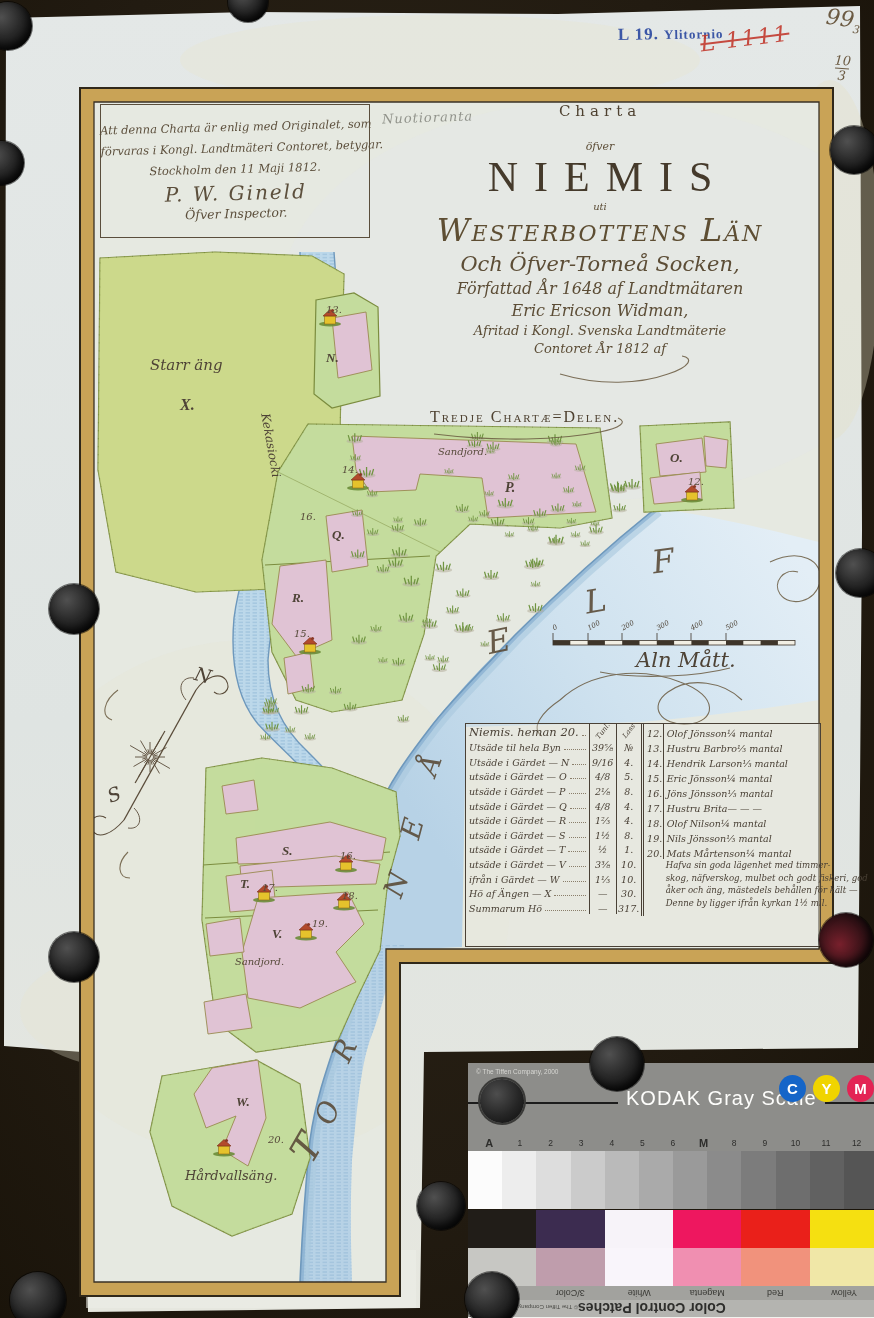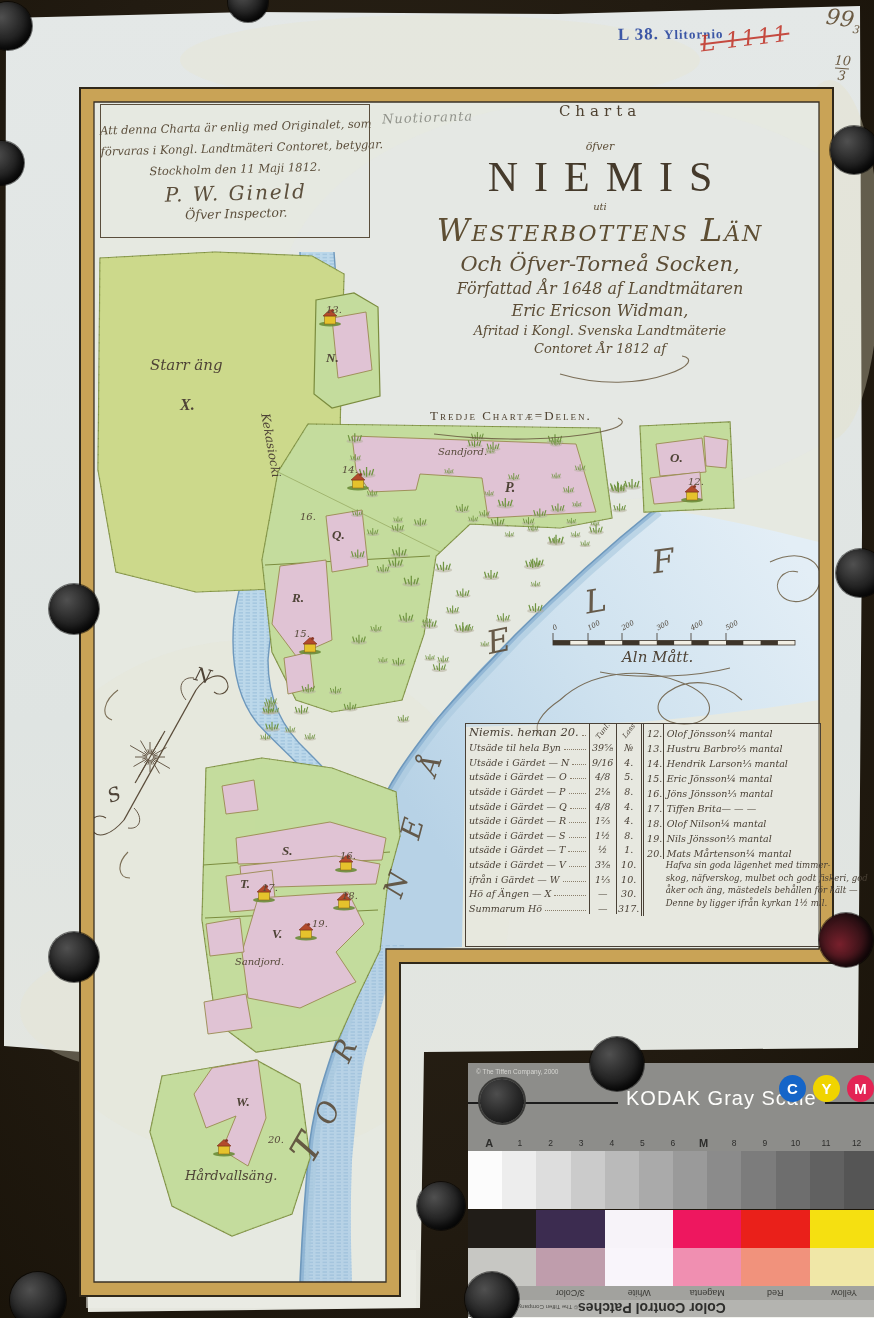--- a/index.html
+++ b/index.html
@@ -48,21 +48,21 @@
   .tl1{font-size:15px;letter-spacing:5px;color:#4e4130;}
   .tl2{font-size:11px;font-style:italic;margin-top:20px;}
   .tl3{font-size:42px;letter-spacing:16px;padding-left:16px;color:#453a2b;margin-top:0px;
        font-family:"Liberation Serif",serif;}
   .tl4{font-size:10px;font-style:italic;}
   .tl5{font-size:32px;font-style:italic;font-variant:small-caps;letter-spacing:2px;color:#5e4e33;line-height:36px;}
   .tl6{font-size:21px;font-style:italic;margin-top:4px;}
   .tl7,.tl8{font-size:16px;font-style:italic;margin-top:3px;}
   .tl9,.tl10{font-size:13px;font-style:italic;margin-top:3px;}
   .tl11{font-size:21px;font-style:italic;margin-top:4px;letter-spacing:2px;}
-  .tredje{position:absolute;left:430px;top:408px;font-variant:small-caps;font-size:13px;
+  .tredje{position:absolute;left:430px;top:408px;font-variant:small-caps;font-size:16px;
           letter-spacing:2px;color:#4e4130;font-family:"Liberation Serif",serif;}
 
   
   .btable{position:absolute;left:465px;top:723px;width:354px;height:222px;
           border:1.5px solid #4a4136;color:#4a4136;background:rgba(232,233,224,.35);}
   .bt-head{height:27px;line-height:27px;text-align:center;font-style:italic;font-size:15px;
            letter-spacing:7px;border-bottom:1px solid #4a4136;box-shadow:0 2px 0 -1px #4a4136;}
   .bt-body{display:flex;height:192px;}
   .bt-left{width:176px;display:flex;flex-direction:column;}
   .bt-right{flex:1;border-left:3px double #4a4136;display:flex;flex-direction:column;}
@@ -679,21 +679,21 @@
         <path d="M118,690 C104,700 100,716 112,720 M128,852 C116,864 118,878 130,878"></path>
       </g>
     </g>
 
     <path d="M80,88 H833 V963 H400 V1296 H80 Z M94,102 H819 V949 H386 V1282 H94 Z" fill="#c9a356" fill-rule="evenodd"></path>
     <path d="M80,88 H833 V963 H400 V1296 H80 Z" fill="none" stroke="#30281a" stroke-width="2"></path>
     <path d="M94,102 H819 V949 H386 V1282 H94 Z" fill="none" stroke="#3a3226" stroke-width="1.3"></path>
   </svg>
 
   <div class="stamp">
-    <span class="l">L 38.</span>
+    <span class="l">L 19.</span>
     <span class="p">Ylitornio</span>
   </div>
   <div class="red-mark">L 1111</div>
   <div class="corner-99">
     <span>99</span><span class="sub">3</span>
   </div>
   <div class="corner-frac">
     <span>10</span><br>
     <span class="den">3</span>
   </div>
@@ -835,21 +835,21 @@
             <div class="share">¼ mantal</div>
           </div>
           <div class="r-row">
             <div class="no">16.</div>
             <div class="name">Jöns Jönsson</div>
             <div class="dots"></div>
             <div class="share">⅓ mantal</div>
           </div>
           <div class="r-row">
             <div class="no">17.</div>
-            <div class="name">Tiffen Brita</div>
+            <div class="name">Hustru Brita</div>
             <div class="dots"></div>
             <div class="share">— — —</div>
           </div>
           <div class="r-row">
             <div class="no">18.</div>
             <div class="name">Olof Nilson</div>
             <div class="dots"></div>
             <div class="share">¼ mantal</div>
           </div>
           <div class="r-row">
@@ -902,21 +902,21 @@
       <div class="map-label ml-cursive" style="left: 104px; top: 786px; font-size: 19px; transform: rotate(-20deg);">S</div>
       <div class="river-letter" style="left: 487px; top: 622px; font-size: 32px; transform: rotate(-12deg);">E</div>
       <div class="river-letter" style="left: 585px; top: 582px; font-size: 32px; transform: rotate(-10deg);">L</div>
       <div class="river-letter" style="left: 652px; top: 542px; font-size: 32px; transform: rotate(-8deg);">F</div>
       <div class="river-letter" style="left: 420px; top: 748px; font-size: 28px; transform: rotate(-70deg);">Å</div>
       <div class="river-letter" style="left: 402px; top: 812px; font-size: 28px; transform: rotate(-75deg);">E</div>
       <div class="river-letter" style="left: 384px; top: 868px; font-size: 28px; transform: rotate(-70deg);">N</div>
       <div class="river-letter" style="left: 334px; top: 1034px; font-size: 28px; transform: rotate(-65deg);">R</div>
       <div class="river-letter" style="left: 316px; top: 1096px; font-size: 28px; transform: rotate(-70deg);">O</div>
       <div class="river-letter" style="left: 294px; top: 1126px; font-size: 38px; transform: rotate(-60deg);">T</div>
-      <div class="map-label ml-cursive" style="left: 622px; top: 648px; font-size: 15px;">Aln Mått.</div>
+      <div class="map-label ml-cursive" style="left: 636px; top: 648px; font-size: 21px;">Aln Mått.</div>
     </div>
 
   <div class="gray-strip">
     <div class="gs-band">
       <div class="gs-line"></div>
       <div class="gs-copy">© The Tiffen Company, 2000</div>
       <div class="gs-knob"></div>
       <div class="gs-title">KODAK Gray Scale</div>
       <div id="gs-dots">
           <div class="dot" style="background: rgb(21, 101, 200);">

